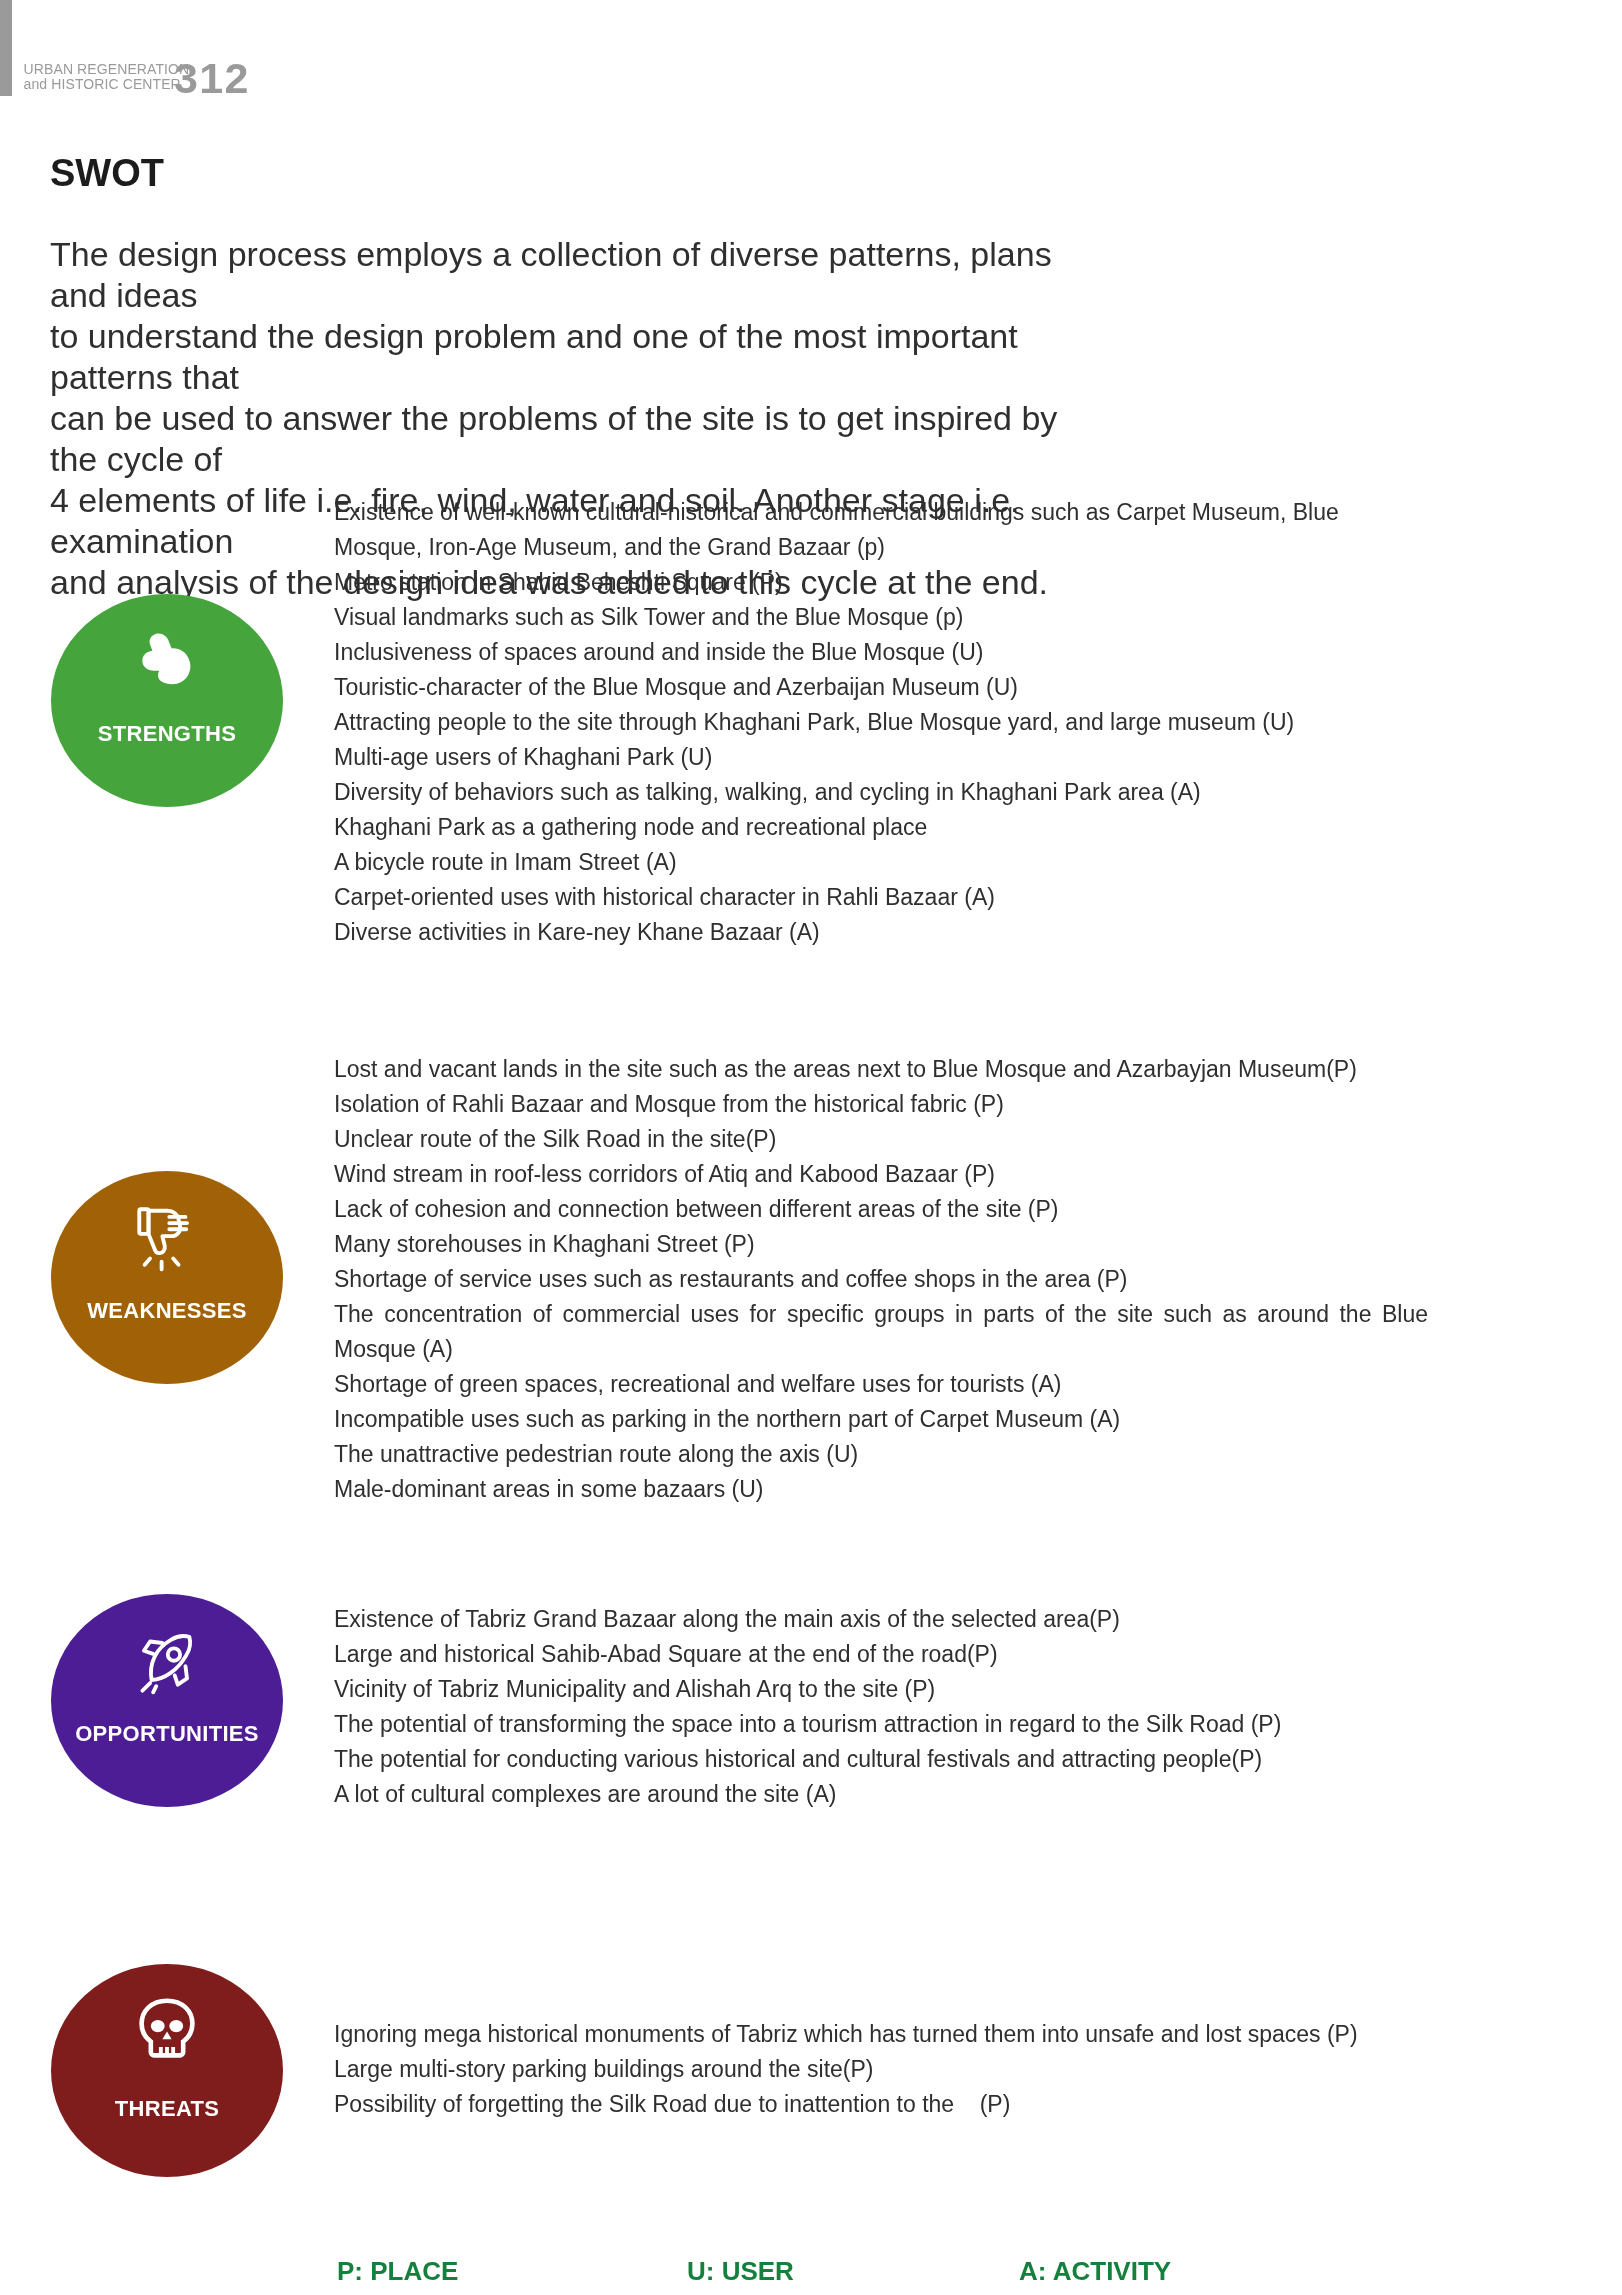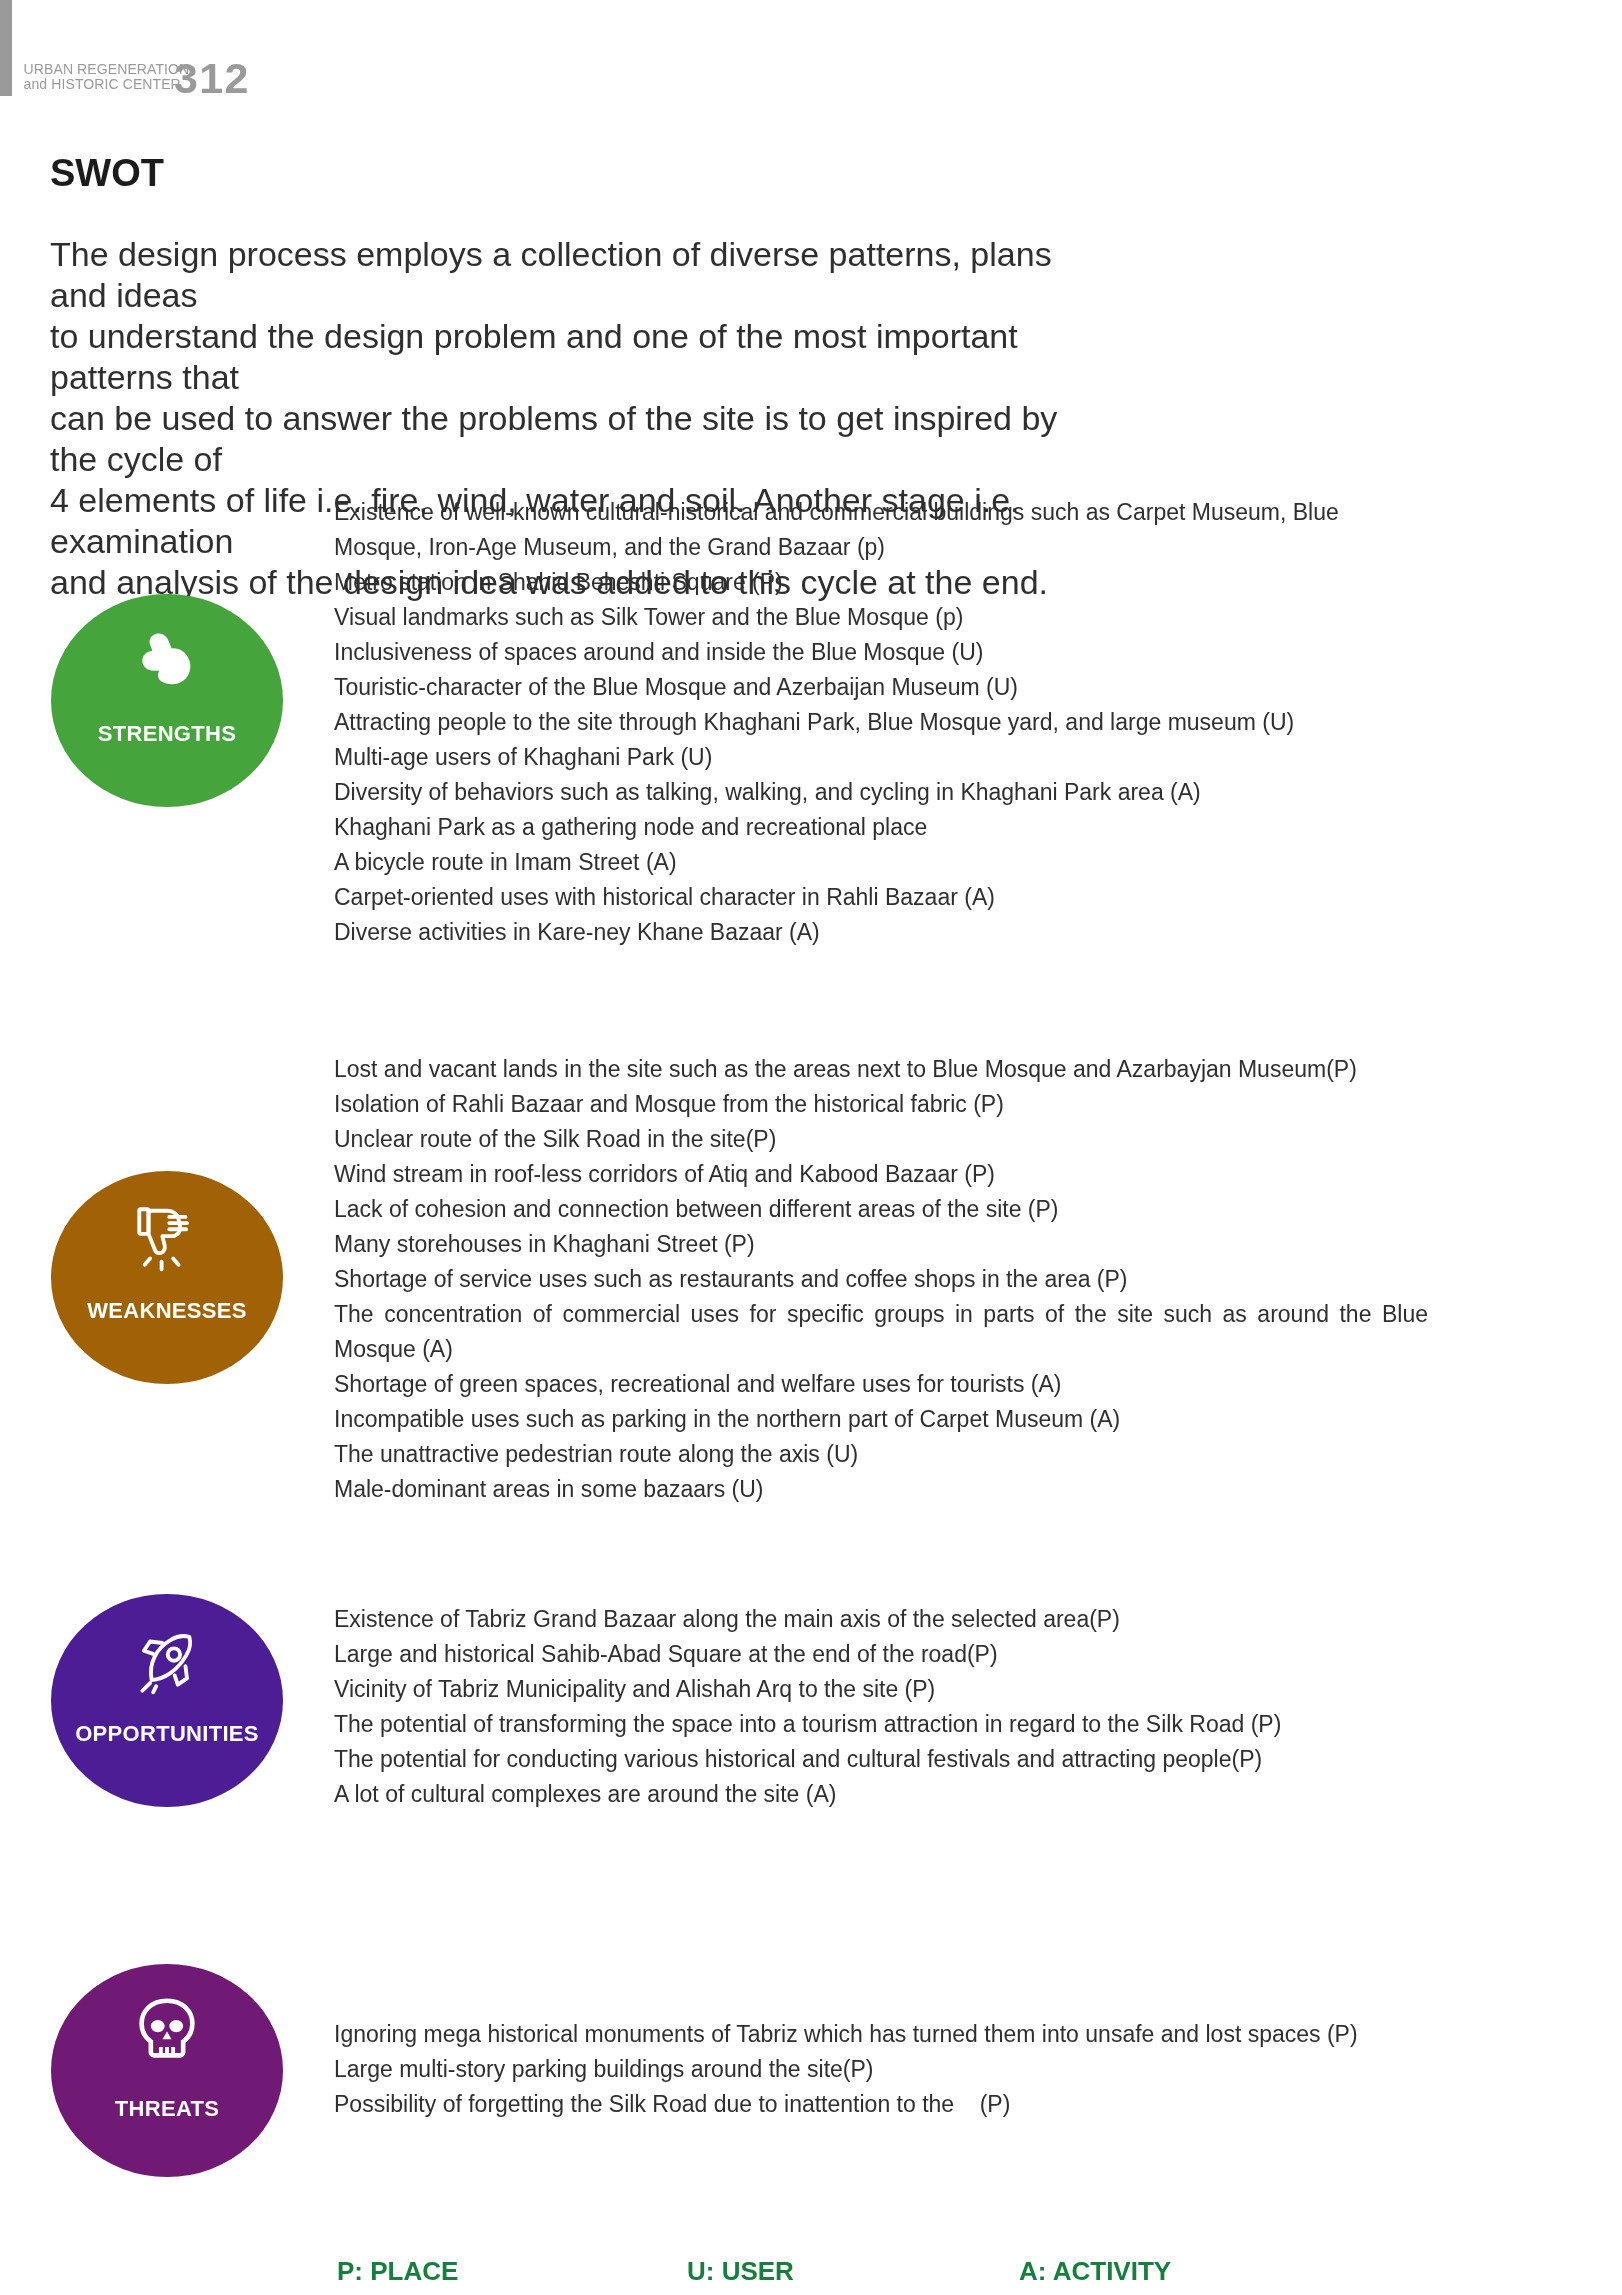--- a/index.html
+++ b/index.html
@@ -129,21 +129,21 @@
       <div class="item">Existence of Tabriz Grand Bazaar along the main axis of the selected area(P)</div>
       <div class="item">Large and historical Sahib-Abad Square at the end of the road(P)</div>
       <div class="item">Vicinity of Tabriz Municipality and Alishah Arq to the site (P)</div>
       <div class="item">The potential of transforming the space into a tourism attraction in regard to the Silk Road (P)</div>
       <div class="item">The potential for conducting various historical and cultural festivals and attracting people(P)</div>
       <div class="item">A lot of cultural complexes are around the site (A)</div>
     </div>
   </section>
 
   <section class="sec sec-threats">
-    <div class="badge" style="background: #701a75;">
+    <div class="badge" style="background: #7f1d1d;">
       <svg class="icon" viewBox="0 0 100 100">
         <path d="M50 10C30 10 17 23 17 40c0 10 5 18 12 23v14c0 2 2 4 4 4h34c2 0 4-2 4-4V63c7-5 12-13 12-23C83 23 70 10 50 10z" fill="none" stroke="#ffffff" stroke-width="6"></path>
         <ellipse cx="38" cy="43" rx="9" ry="8" fill="#ffffff"></ellipse>
         <ellipse cx="62" cy="43" rx="9" ry="8" fill="#ffffff"></ellipse>
         <path d="M50 50l-6 10h12z" fill="#ffffff"></path>
         <path d="M42 81V70M50 81V70M58 81V70" stroke="#ffffff" stroke-width="5"></path>
       </svg>
       <div class="badge-label">THREATS</div>
     </div>
     <div class="items">

